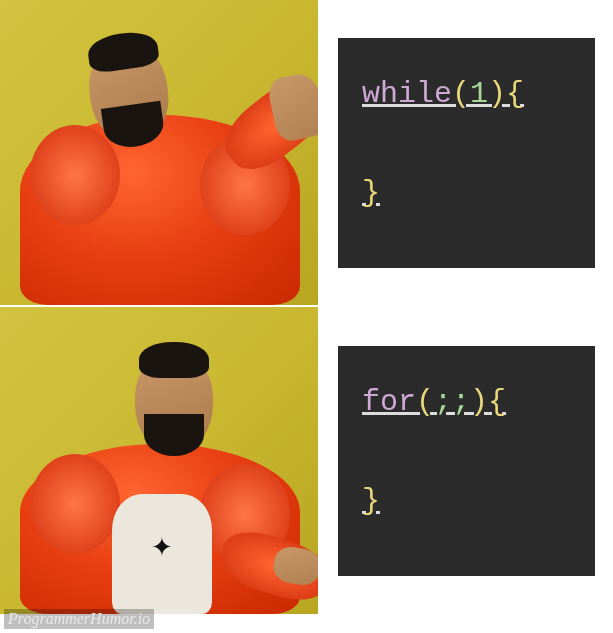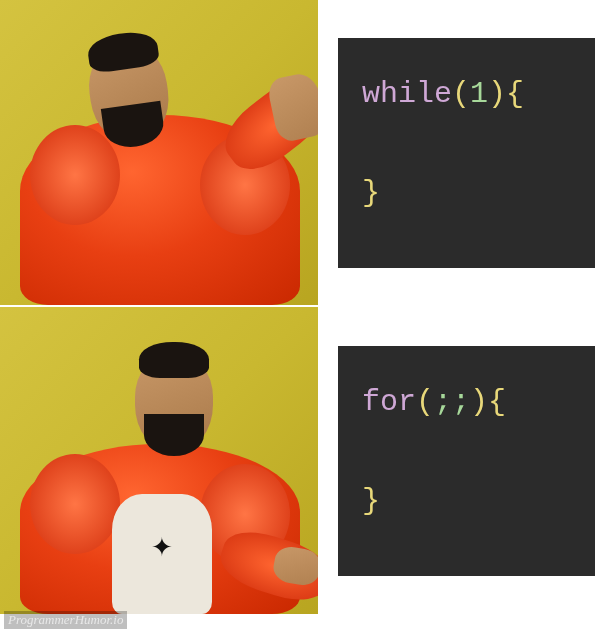--- a/index.html
+++ b/index.html
@@ -38,34 +38,35 @@
       width: 100%;
       height: 230px;
       padding: 28px 24px;
       font-family: 'Consolas', 'Monaco', 'Courier New', monospace;
       font-size: 30px;
       line-height: 1.9;
       color: #ddd;
       display: flex;
       flex-direction: column;
       justify-content: flex-start;
+      text-decoration: underline;
     }
     .code-line1 {}
     .code-line2 { margin-top: 42px; }
     .kw { color: #cfa8d6; }
     .paren { color: #e8d87a; }
     .num { color: #a7d89a; }
     .brace { color: #e8d87a; }
     .watermark {
       position: absolute;
       bottom: 4px;
       left: 4px;
       color: #e8e8e8;
       background: rgba(0,0,0,0.25);
-      font-size: 13px;
+      font-size: 16px;
       font-style: italic;
       font-family: Georgia, serif;
       padding: 1px 4px;
       z-index: 10;
       margin-top: 16px;
     }
     
     .figure {
       position: absolute;
       width: 280px;

